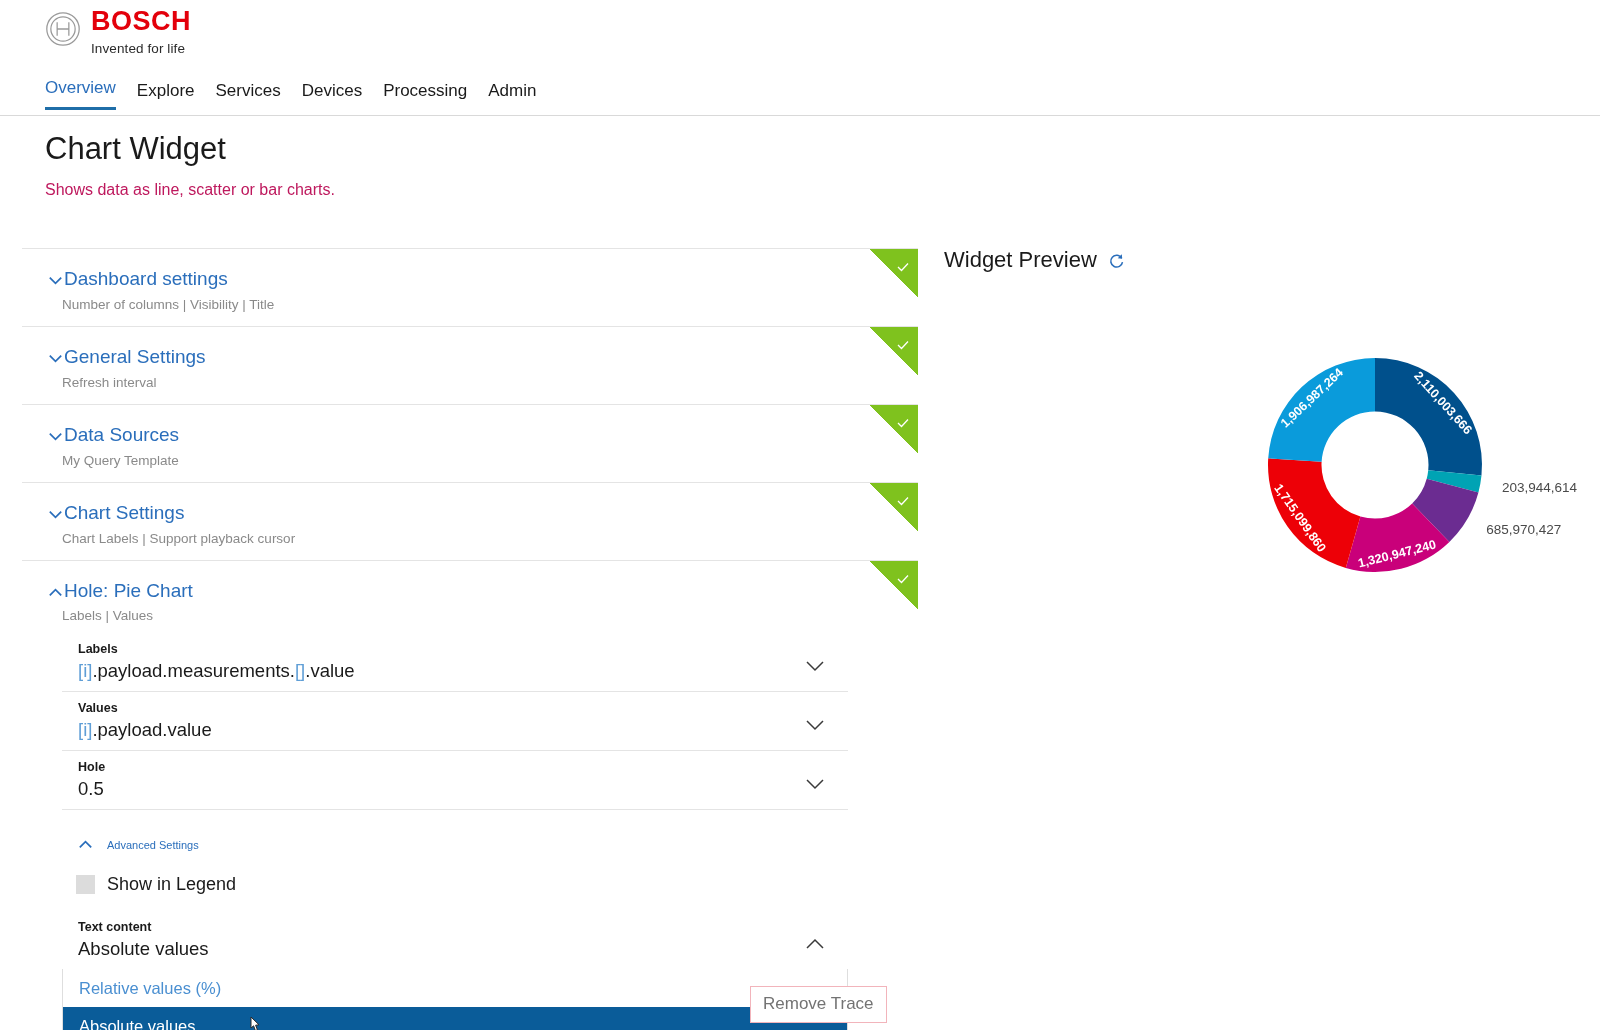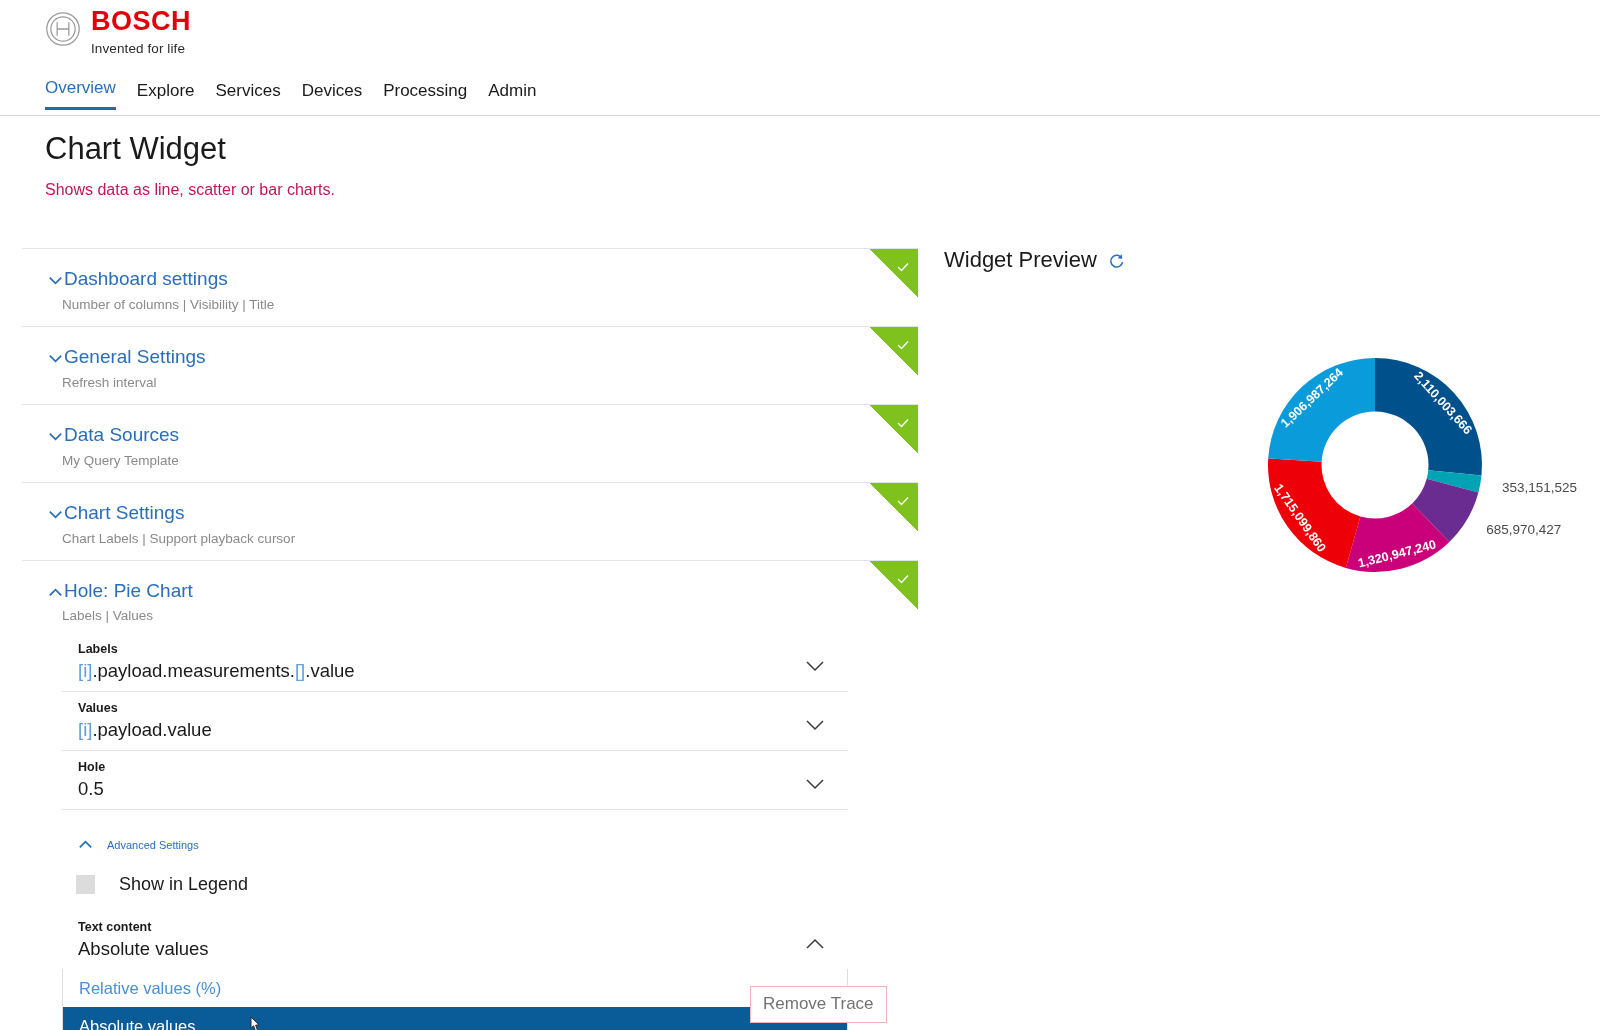--- a/index.html
+++ b/index.html
@@ -47,21 +47,21 @@
   .trace-body { padding: 10px 0 0 40px; }
   .field { position: relative; width: 786px; border-bottom: 1px solid #e4e4e4; padding: 9px 0 9px 16px; cursor: pointer; }
   .field-label { font-size: 12.5px; font-weight: bold; color: #1a1a1a; }
   .field-value { font-size: 18.5px; color: #1a1a1a; margin-top: 4px; white-space: nowrap; }
   .field-value .br { color: #5f9ed6; }
   .field .caret { position: absolute; right: 22px; top: 26px; }
 
   .adv { margin: 25px 0 0 14px; display: flex; align-items: center; gap: 12px; cursor: pointer; }
   .adv-label { font-size: 11px; color: #2a6ebb; }
 
-  .checkrow { display: flex; align-items: center; gap: 24px; margin: 20px 0 0 14px; cursor: pointer; }
+  .checkrow { display: flex; align-items: center; gap: 12px; margin: 20px 0 0 14px; cursor: pointer; }
   .checkbox { width: 19px; height: 19px; background: #dcdcdc; }
   .checkrow span { font-size: 18px; color: #1a1a1a; }
 
   
   .dd-wrap { position: relative; margin-top: 16px; }
   .dd-list { position: relative; width: 786px; border: 1px solid #dedede; border-top: none; background: #fff; }
   .dd-opt { height: 38px; line-height: 38px; padding-left: 16px; font-size: 16.5px; cursor: pointer; }
   .dd-opt.norm { color: #4a8fd1; }
   .dd-opt.sel  { background: #0a5c99; color: #ffffff; }
   .cursor-ico { position: absolute; left: 182px; top: 14px; width: 18px; height: 24px; pointer-events: none; }
@@ -263,18 +263,18 @@
         </g>
       <circle cx="120" cy="120" r="46" fill="#ffffff"></circle>
     </svg>
     <div id="inside-labels">
         <div class="slice-lbl" style="left: 293.357px; top: 83.0529px; transform: translate(-50%, -50%) rotate(47.8161deg);">2,110,003,666</div>
         <div class="slice-lbl" style="left: 247.472px; top: 234.471px; transform: translate(-50%, -50%) rotate(-14.0993deg);">1,320,947,240</div>
         <div class="slice-lbl" style="left: 149.709px; top: 198.304px; transform: translate(-50%, -50%) rotate(54.7023deg);">1,715,099,860</div>
         <div class="slice-lbl" style="left: 161.832px; top: 77.7696px; transform: translate(-50%, -50%) rotate(316.785deg);">1,906,987,264</div>
       </div>
     <div id="outside-labels">
-        <div class="out-lbl" style="left: 351.94px; top: 159.963px;">353,151,525</div>
+        <div class="out-lbl" style="left: 351.94px; top: 159.963px;">203,944,614</div>
         <div class="out-lbl" style="left: 336.241px; top: 202.319px;">685,970,427</div>
       </div>
   </div>
 
 </div>
 
 </body></html>

